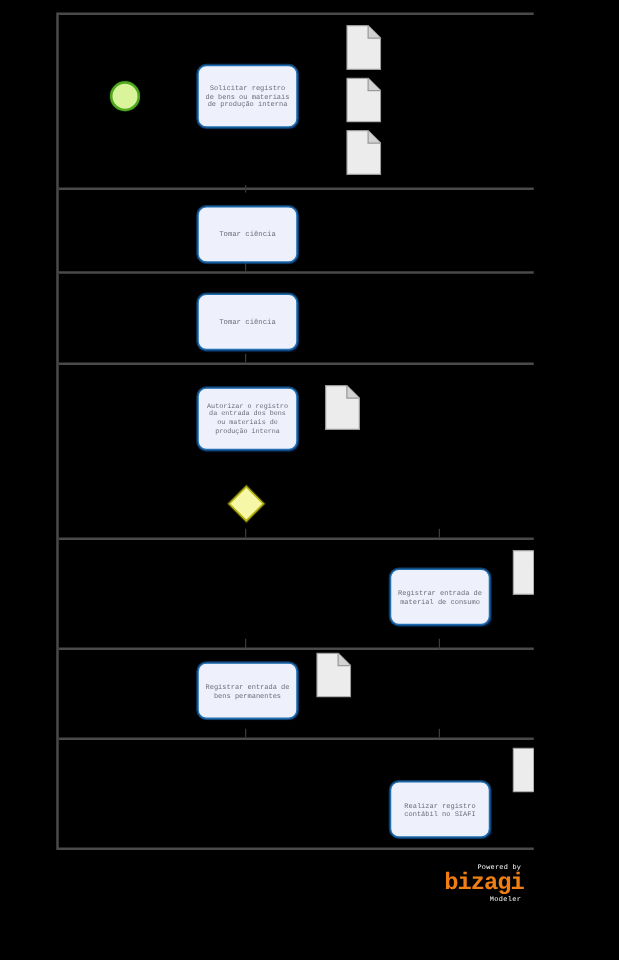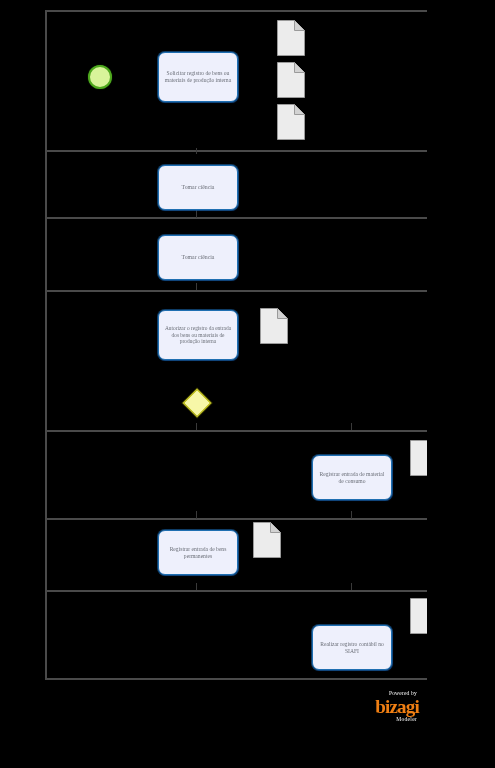--- a/index.html
+++ b/index.html
@@ -5,21 +5,21 @@
   html, body {
     margin: 0;
     padding: 0;
     background: #000000;
   }
   #canvas {
     position: relative;
     width: 427px;
     height: 768px;
     background: #000000;
-    font-family: Liberation Serif, serif;
+    font-family: Liberation Mono, monospace;
     overflow: hidden;
   }
 
   
   #pool {
     position: absolute;
     left: 45px;
     top: 10px;
     width: 430px;
     height: 670px;

